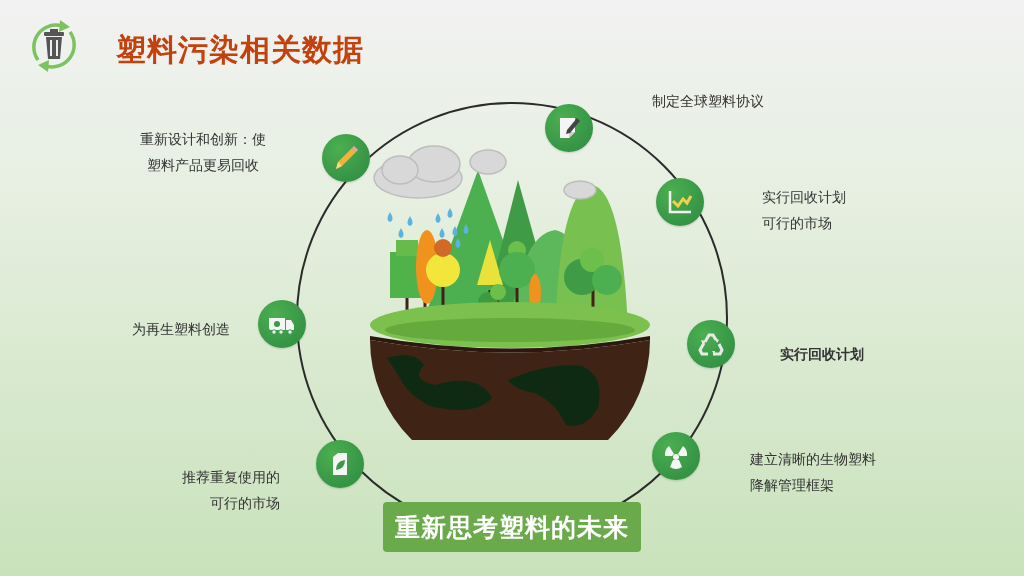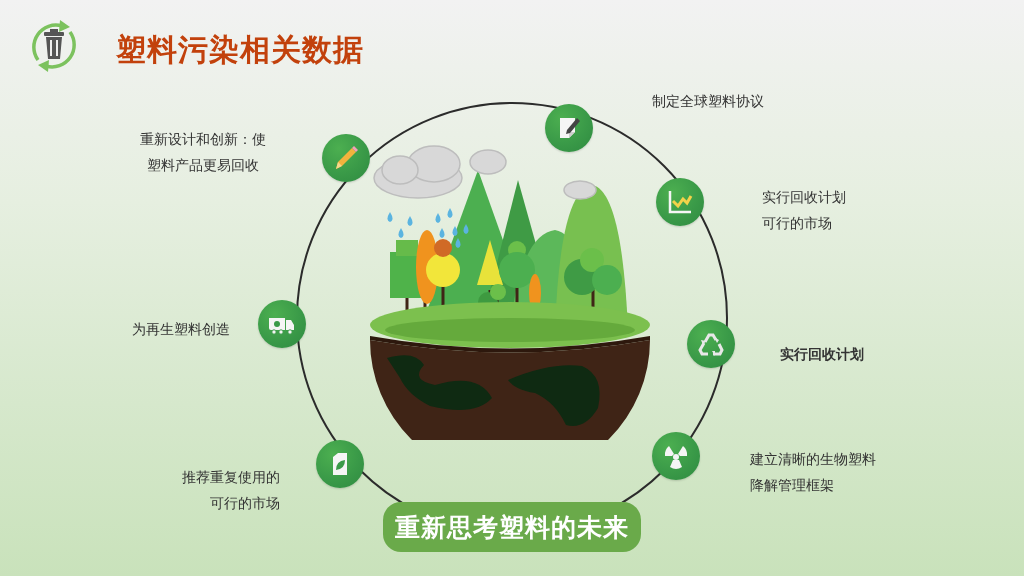--- a/index.html
+++ b/index.html
@@ -8,21 +8,21 @@
     font-family:"Liberation Sans","DejaVu Sans",sans-serif;color:#222;}
   .title-icon{position:absolute;left:24px;top:16px;width:60px;height:60px;}
   .title{position:absolute;left:116px;top:30px;font-size:30px;font-weight:bold;color:#c2410c;letter-spacing:1px;}
   .ring{position:absolute;left:0;top:0;width:1024px;height:576px;pointer-events:none;}
   .node{position:absolute;width:48px;height:48px;border-radius:50%;
     background:radial-gradient(circle at 35% 30%,#4caf50 0%,#3a9a48 55%,#2e8a40 100%);
     display:flex;align-items:center;justify-content:center;box-shadow:0 1px 2px rgba(0,0,0,.15);}
   .node svg{width:32px;height:32px;}
   .label{position:absolute;font-size:14px;line-height:26px;color:#333;}
   .label.right-align{text-align:right;}
-  .bottom-banner{position:absolute;left:383px;top:502px;width:258px;height:50px;border-radius:18px;
+  .bottom-banner{position:absolute;left:383px;top:502px;width:258px;height:50px;border-radius:4px;
     background:#6aaa4a;color:#fff;font-size:25px;font-weight:bold;display:flex;align-items:center;justify-content:center;letter-spacing:1px;}
   .scene{position:absolute;left:360px;top:140px;width:300px;height:300px;}
 </style>
 </head>
 <body>
 
 <svg class="title-icon" viewBox="0 0 60 60">
   <path d="M14 44 A22 22 0 0 1 38 10" fill="none" stroke="#7cc25e" stroke-width="3.5"></path>
   <polygon points="36,4 46,11 35,16" fill="#7cc25e"></polygon>
   <path d="M46 16 A22 22 0 0 1 22 50" fill="none" stroke="#7cc25e" stroke-width="3.5"></path>

